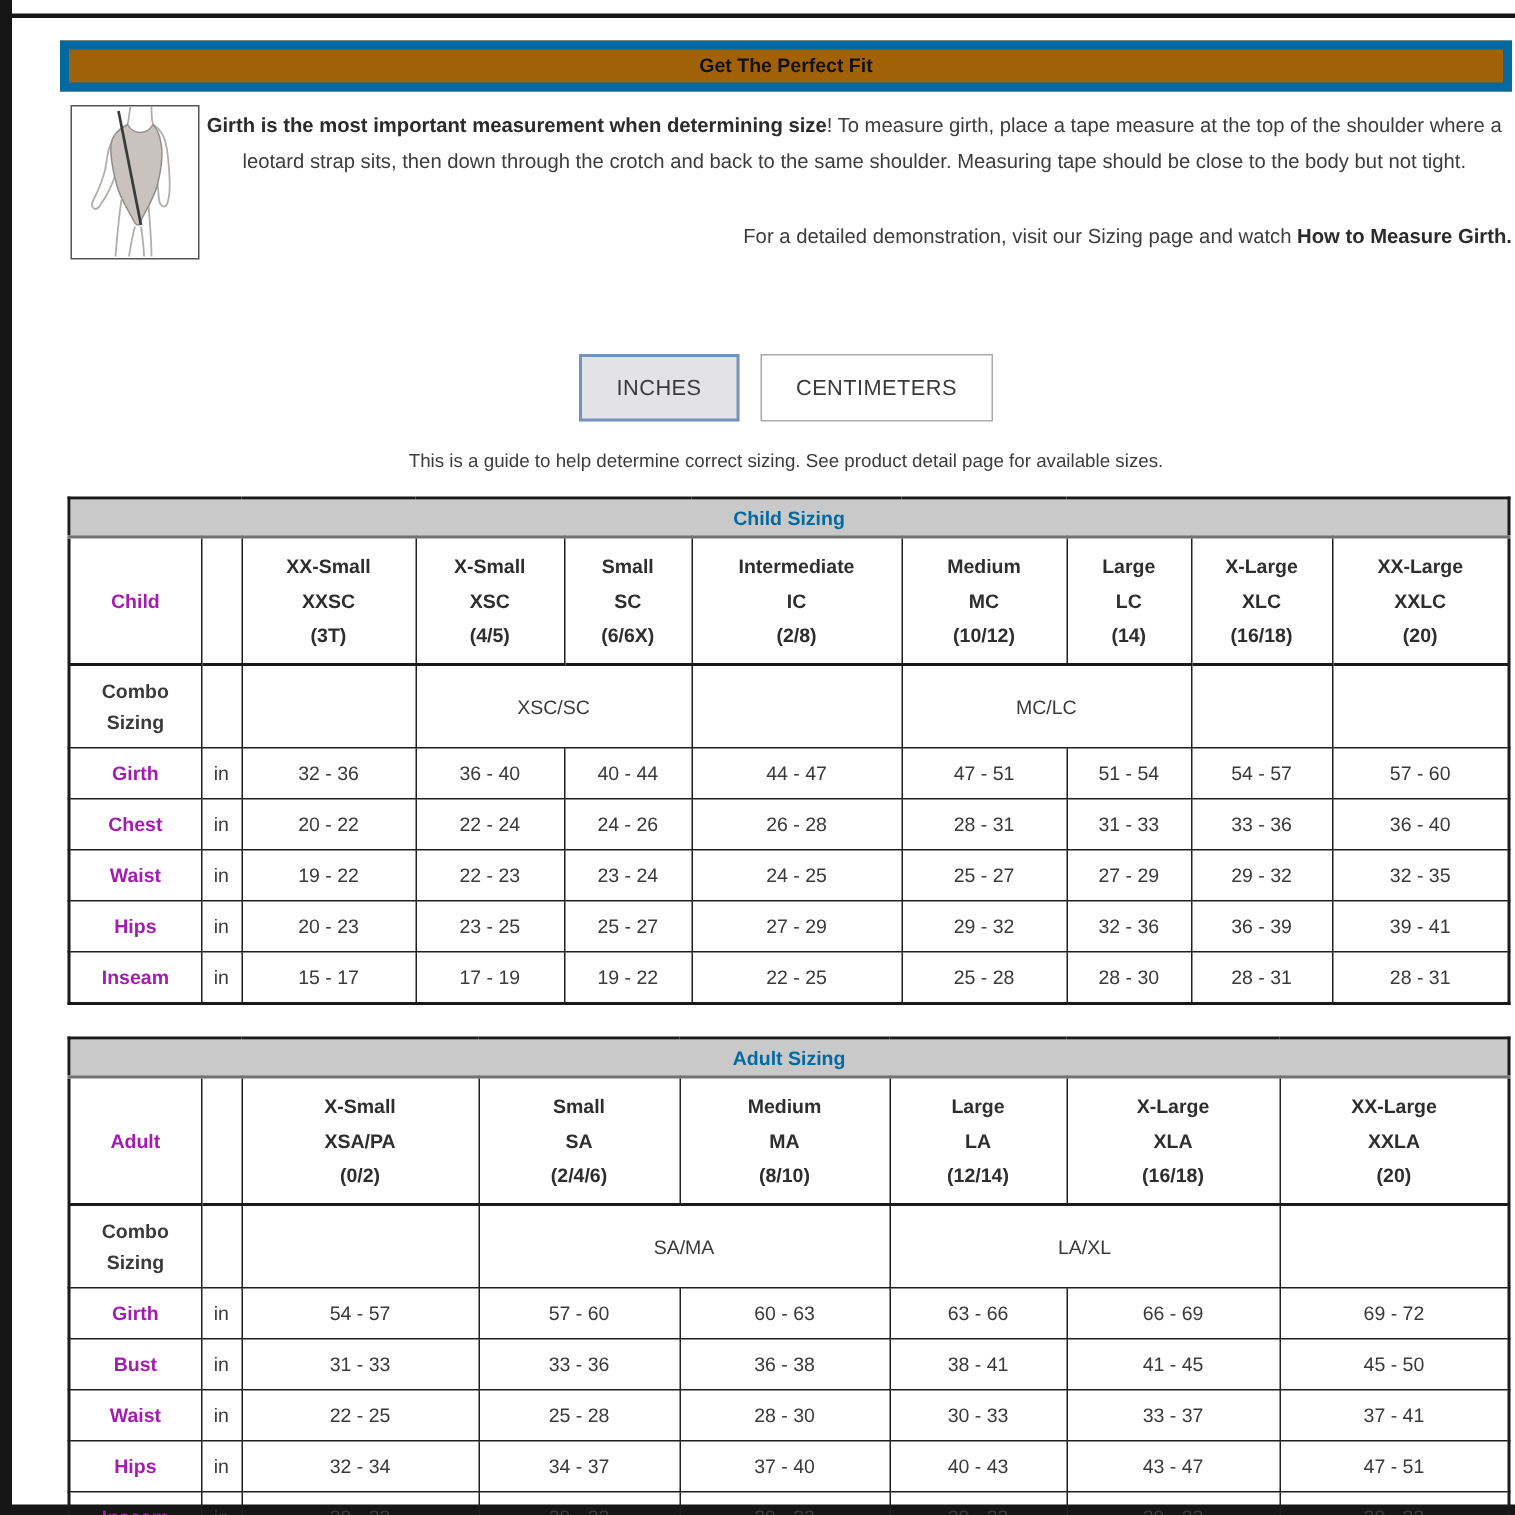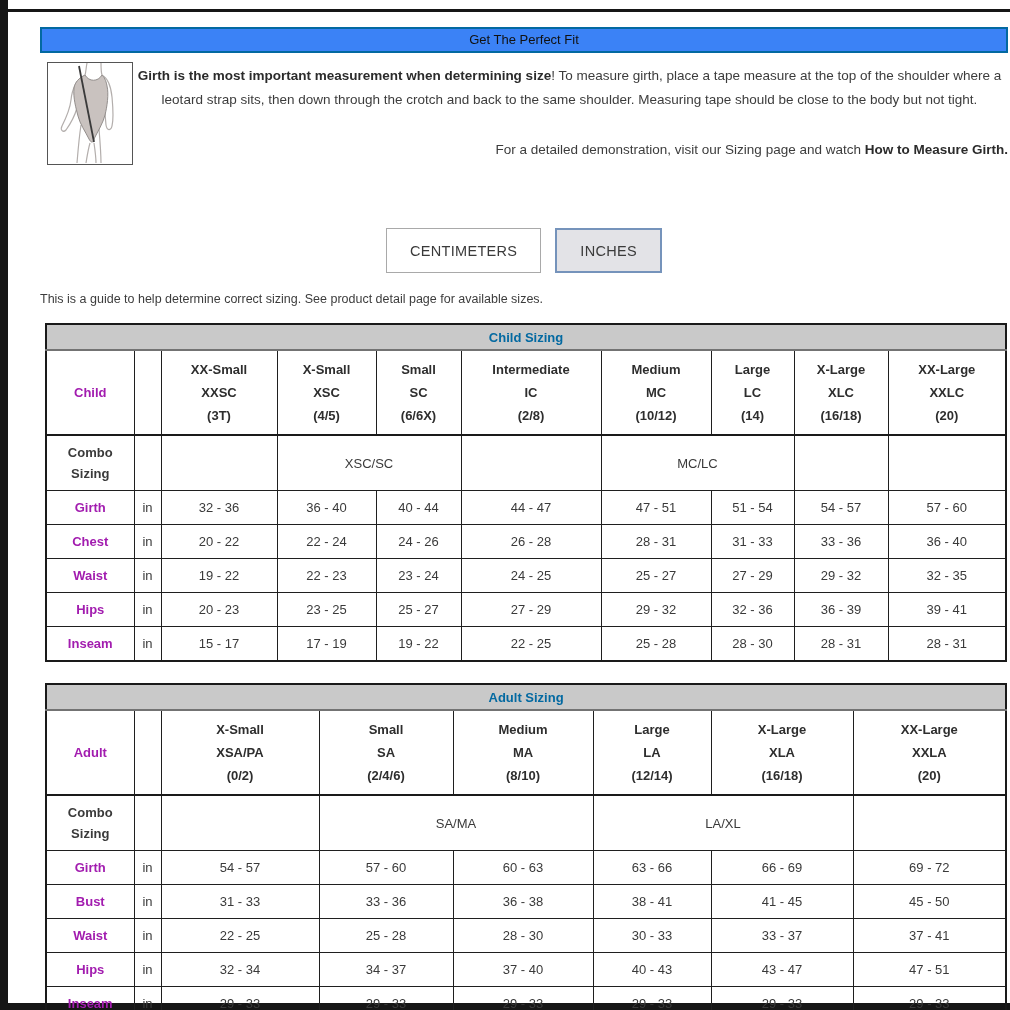--- a/index.html
+++ b/index.html
@@ -8,22 +8,22 @@
     font-family:"Liberation Sans", sans-serif; color:#2b2b2b; overflow:hidden;
   }
   .frame-left   { position:absolute; left:0; top:0; width:8px; height:1010px; background:#161616; }
   .frame-top    { position:absolute; left:8px; top:9px; width:1002px; height:3px; background:#161616; }
   .frame-bottom { position:absolute; left:0; top:1003px; width:1010px; height:7px; background:#161616; }
 
   .content { position:absolute; left:40px; top:27px; width:968px; }
 
   .title-bar {
     height:22px; line-height:22px; text-align:center;
-    background:#3b82f6; border:2px solid #0369a1;
-    font-weight:normal; font-size:13px; color:#111;
+    background:#a16207; border:6px solid #0369a1;
+    font-weight:bold; font-size:13px; color:#111;
   }
 
   .intro-row { margin-top:9px; height:150px; position:relative; }
   .fig-box {
     position:absolute; left:7px; top:0; width:84px; height:101px;
     border:1px solid #555; background:#fff;
   }
   .intro-text {
     margin-left:91px; text-align:center; font-size:13.5px; line-height:24px;
     color:#3c3c3c; padding-top:2px;
@@ -33,21 +33,21 @@
 
   .unit-buttons { margin-top:16px; display:flex; justify-content:center; gap:14px; }
   .btn {
     height:45px; display:flex; align-items:center; justify-content:center;
     font-size:14.5px; color:#3a3a3a; letter-spacing:0.3px; cursor:pointer;
     box-sizing:border-box; background:#fff; border:1px solid #a9a9a9; padding:0 23px;
     font-family:"Liberation Sans", sans-serif;
   }
   .btn.active { background:#e3e3e7; border:2px solid #7593bb; }
 
-  .guide-note { margin-top:19px; text-align:left; font-size:12.5px; color:#3c3c3c; }
+  .guide-note { margin-top:19px; text-align:center; font-size:12.5px; color:#3c3c3c; }
 
   table.sizing {
     margin-left:5px; margin-top:17px; width:962px; table-layout:fixed;
     border-collapse:collapse; border:2px solid #1a1a1a; font-size:13px; color:#2e2e2e;
   }
   table.sizing.adult { margin-top:21px; }
   table.sizing th, table.sizing td {
     border:1px solid #1f1f1f; text-align:center; vertical-align:middle; padding:0 2px;
     overflow:hidden;
   }
@@ -96,22 +96,22 @@
     </div>
     <div class="intro-text">
       <span class="bold">Girth is the most important measurement when determining size</span><span>! To measure girth, place a tape measure at the top of the shoulder where a leotard strap sits, then down through the crotch and back to the same shoulder. Measuring tape should be close to the body but not tight.</span>
       <div class="demo-line">
         <span>For a detailed demonstration, visit our Sizing page and watch </span><span class="bold">How to Measure Girth.</span>
       </div>
     </div>
   </div>
 
   <div class="unit-buttons">
+    <div class="btn active">INCHES</div>
     <div class="btn">CENTIMETERS</div>
-    <div class="btn active">INCHES</div>
   </div>
 
   <div class="guide-note">This is a guide to help determine correct sizing. See product detail page for available sizes.</div>
 
   <table class="sizing child">
     <colgroup>
       <col style="width:88px">
         <col style="width:27px">
         <col style="width:116px">
         <col style="width:99px">

